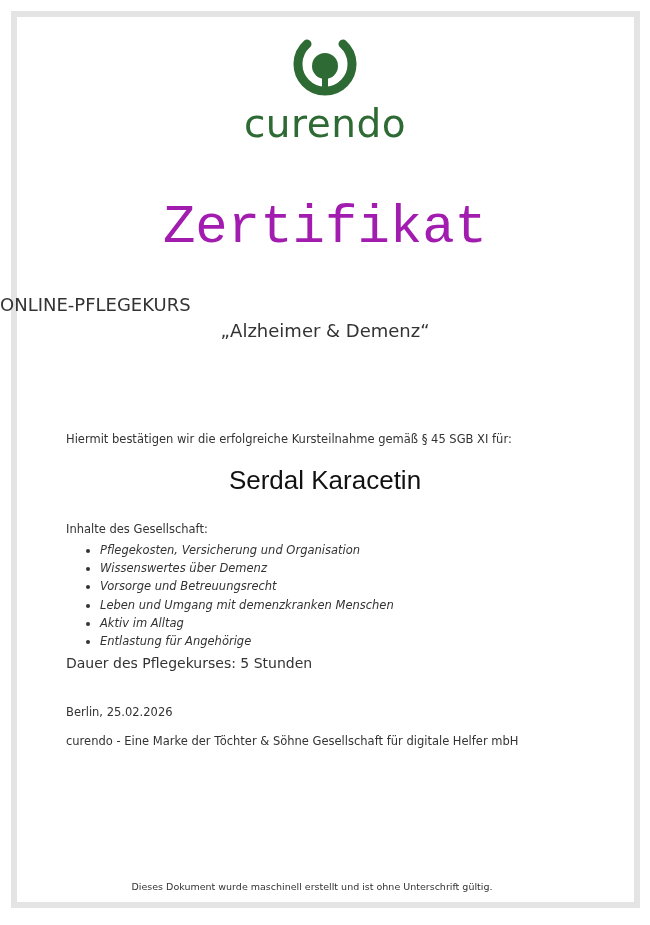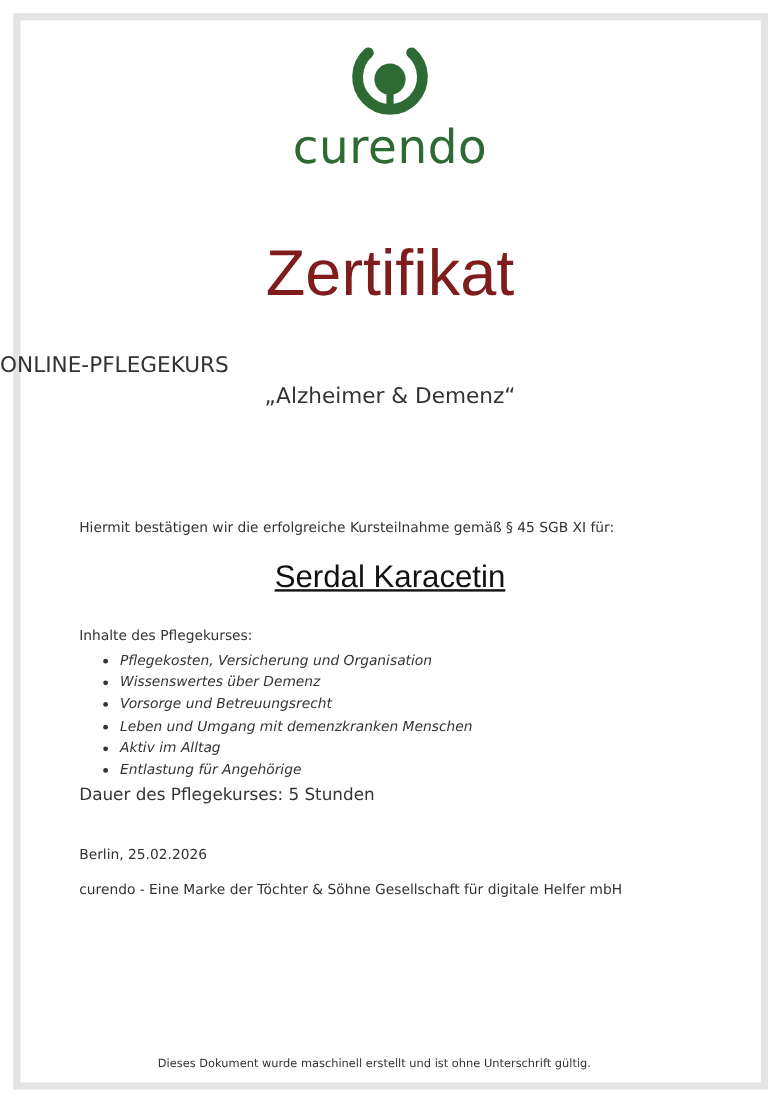--- a/index.html
+++ b/index.html
@@ -1,25 +1,25 @@
 <!DOCTYPE html>
 <html><head>
   <meta charset="utf-8">
   <style>
     html, body { margin: 0; padding: 0; background: #ffffff; }
     body { width: 650px; height: 925px; position: relative; overflow: hidden; font-family: "DejaVu Sans", sans-serif; color: #222; }
     .frame { position: absolute; left: 11px; top: 11px; width: 617px; height: 885px; border: 6px solid #e4e4e4; background: #fff; }
     .logo { position: absolute; left: 0; width: 650px; top: 38px; text-align: center; }
     .logo svg { display: block; margin: 0 auto; }
     .brand { position: absolute; left: 0; width: 650px; top: 100px; text-align: center; font-family: "DejaVu Sans", sans-serif; font-size: 39px; color: #2e6b34; letter-spacing: 0.5px; line-height: 48px; }
-    .title { position: absolute; left: 0; width: 650px; top: 196px; text-align: center; font-family: Liberation Sans, sans-serif; font-size: 54px; color: #7f1d1d; line-height: 64px; }
+    .title { position: absolute; left: 0; width: 650px; top: 196px; text-align: center; font-family: Liberation Mono, monospace; font-size: 54px; color: #a21caf; line-height: 64px; }
     .course-type { position: absolute; left: 0; width: 650px; top: 292px; text-align: left; font-size: 18px; color: #333; line-height: 26px; }
     .course-name { position: absolute; left: 0; width: 650px; top: 318px; text-align: center; font-size: 18px; color: #333; line-height: 26px; }
     .confirm { position: absolute; left: 66px; top: 432px; font-size: 11.5px; color: #333; }
-    .name { position: absolute; left: 0; width: 650px; top: 463px; text-align: center; font-family: "Liberation Sans", sans-serif; font-size: 26px; color: #111; line-height: 34px; text-decoration: underline; }
+    .name { position: absolute; left: 0; width: 650px; top: 463px; text-align: center; font-family: "Liberation Sans", sans-serif; font-size: 26px; color: #111; line-height: 34px; }
     .contents-label { position: absolute; left: 66px; top: 522px; font-size: 11.5px; color: #333; }
     .contents-list { position: absolute; left: 66px; top: 541px; margin: 0; padding: 0 0 0 34px; font-size: 11.5px; color: #333; line-height: 18.2px; }
     .contents-list li { padding-left: 0; font-style: italic; }
     .duration { position: absolute; left: 66px; top: 655px; font-size: 14px; color: #333; }
     .date { position: absolute; left: 66px; top: 705px; font-size: 11.5px; color: #333; }
     .company { position: absolute; left: 66px; top: 734px; font-size: 11.5px; color: #333; }
     .footer-note { position: absolute; left: 0; width: 624px; top: 881px; text-align: center; font-size: 9.5px; color: #333; }
   </style>
 </head>
 <body>
@@ -35,21 +35,21 @@
 </div>
 <div class="brand">curendo</div>
 
 <div class="title">Zertifikat</div>
 <div class="course-type">ONLINE-PFLEGEKURS</div>
 <div class="course-name">„Alzheimer &amp; Demenz“</div>
 
 <div class="confirm">Hiermit bestätigen wir die erfolgreiche Kursteilnahme gemäß § 45 SGB XI für:</div>
 <div class="name">Serdal Karacetin</div>
 
-<div class="contents-label">Inhalte des Pflegekurses:</div>
+<div class="contents-label">Inhalte des Gesellschaft:</div>
 <ul class="contents-list">
   <li>Pflegekosten, Versicherung und Organisation</li>
   <li>Wissenswertes über Demenz</li>
   <li>Vorsorge und Betreuungsrecht</li>
   <li>Leben und Umgang mit demenzkranken Menschen</li>
   <li>Aktiv im Alltag</li>
   <li>Entlastung für Angehörige</li>
 </ul>
 <div class="duration">Dauer des Pflegekurses: 5 Stunden</div>
 

